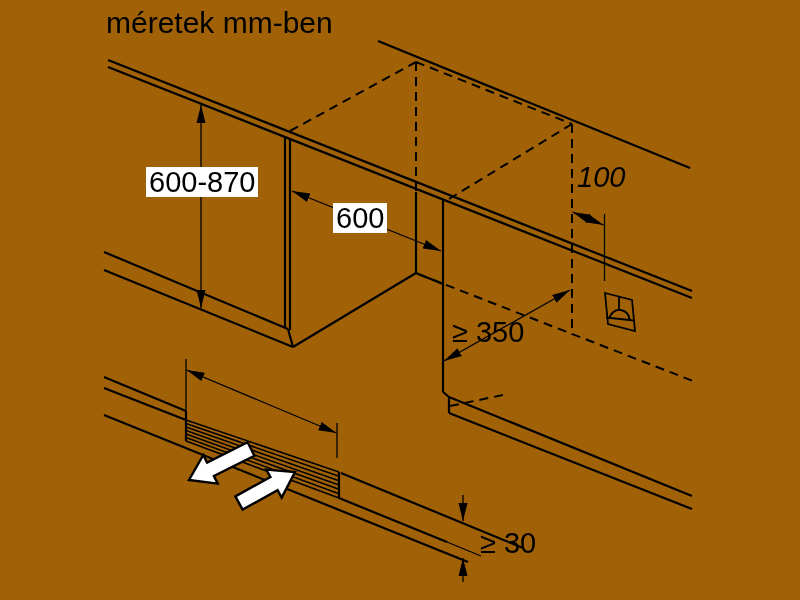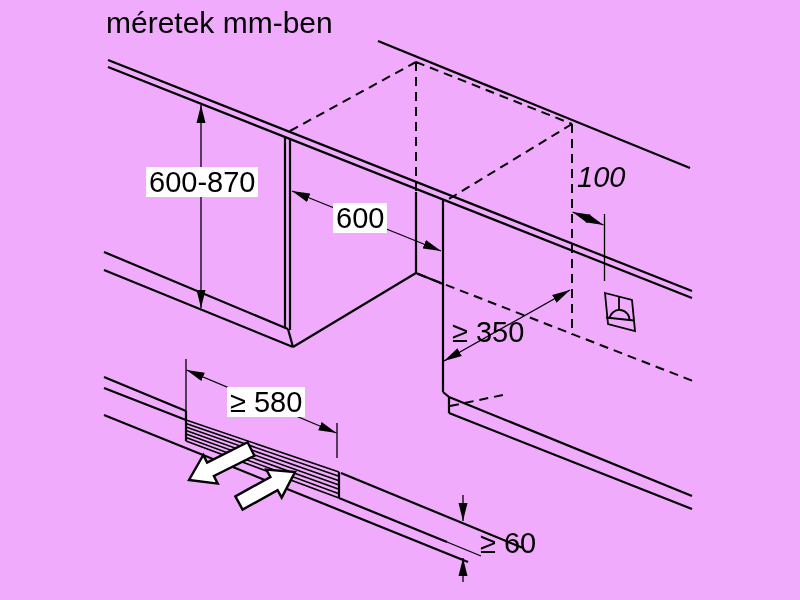--- a/index.html
+++ b/index.html
@@ -1,17 +1,17 @@
 <!DOCTYPE html>
 <html><head>
 <meta charset="utf-8">
 <style>
   html,body{margin:0;padding:0;background:#fff;}
   .stage{
-    position:relative;width:800px;height:600px;background:#f0abfc;overflow:hidden;
+    position:relative;width:800px;height:600px;background:#a16207;overflow:hidden;
     font-family:"Liberation Sans",sans-serif;color:#000;
   }
   .stage svg{position:absolute;left:0;top:0;}
   .lbl{
     position:absolute;font-family:"Liberation Sans",sans-serif;color:#000;
     font-size:29px;line-height:1.05;white-space:nowrap;letter-spacing:0;
   }
   .lbl.bg{background:#fff;padding:0 3px;}
   .title{font-size:30px;}
   .ln{stroke:#000;fill:none;stroke-width:2.2;}
@@ -97,17 +97,16 @@
   <div class="lbl title" style="left:106px;top:7px;">méretek mm-ben</div>
 
   <div class="lbl bg" style="left:146px;top:167px;">600-870</div>
 
   <div class="lbl bg" style="left:333px;top:203px;">600</div>
 
   <div class="lbl" style="left:577px;top:162px;font-style:italic;">100</div>
 
   <div class="lbl" style="left:452px;top:317px;">≥ 350</div>
 
-  <div class="lbl bg" style="left:227px;top:387px;">≥ 580</div>
 
-  <div class="lbl" style="left:480px;top:528px;">≥ 60</div>
+  <div class="lbl" style="left:480px;top:528px;">≥ 30</div>
 
 </div>
 
 </body></html>

